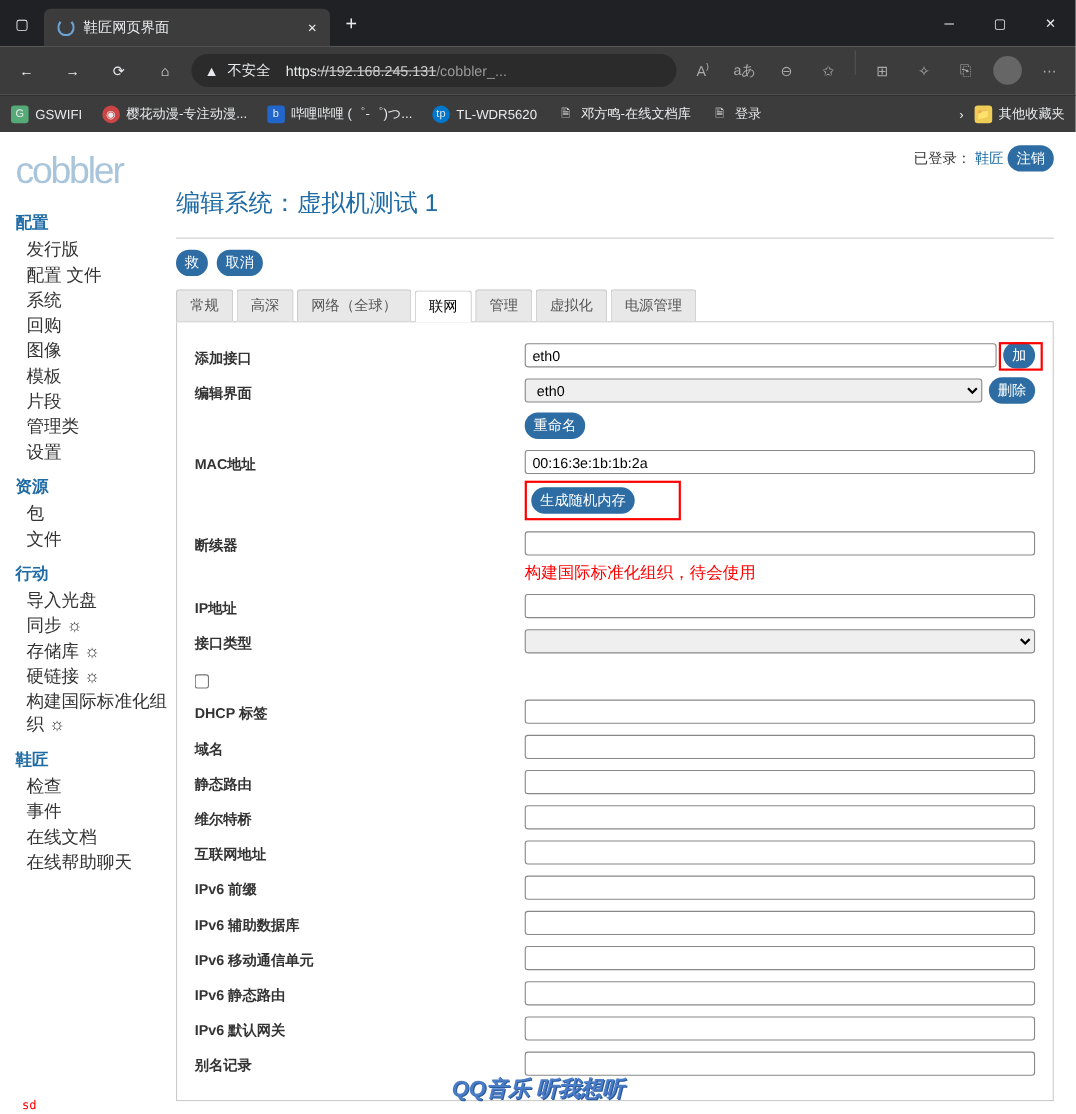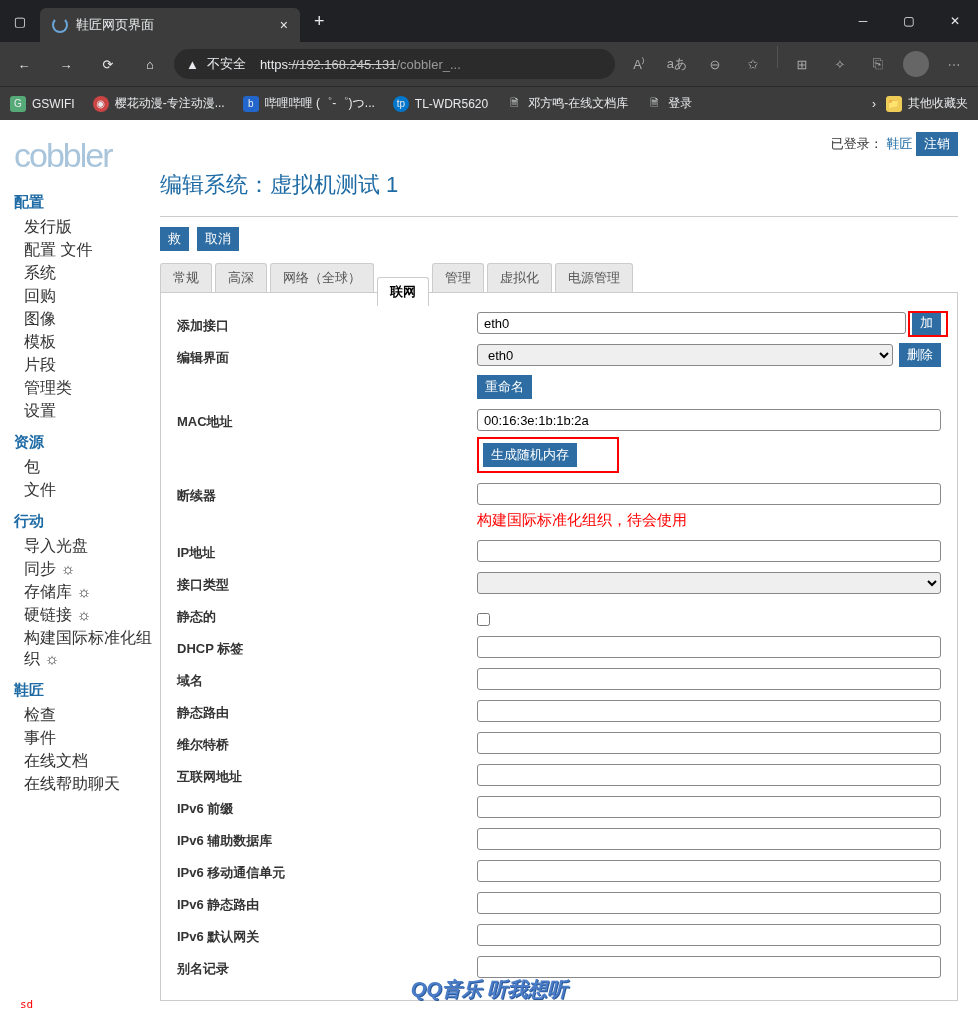--- a/index.html
+++ b/index.html
@@ -33,28 +33,28 @@
 
 .page { display: flex; height: calc(100% - 120px); background: #fff; }
 .sidebar { width: 160px; padding: 16px 0 0 14px; }
 .logo { font-family: Arial; font-size: 34px; color: #a8c5dc; font-weight: 300; letter-spacing: -2px; margin-bottom: 18px; }
 .nav-head { color: #1e6ba5; font-weight: bold; font-size: 15px; margin: 10px 0 4px; }
 .nav-item { color: #333; font-size: 16px; padding: 1px 0 1px 10px; cursor: pointer; }
 
 .main { flex: 1; padding: 12px 20px 0 0; }
 .login-info { text-align: right; font-size: 13px; color: #333; margin-bottom: 14px; }
 .login-info a { color: #1e6ba5; text-decoration: none; }
-.btn-blue { background: #2d6da3; color: #fff; border: none; padding: 3px 8px; border-radius: 0; font-size: 13px; cursor: pointer; }
+.btn-blue { background: #2d6da3; color: #fff; border: none; padding: 3px 8px; border-radius: 12px; font-size: 13px; cursor: pointer; }
 
 h1 { color: #1e6ba5; font-size: 22px; font-weight: normal; border-bottom: 1px solid #ccc; padding-bottom: 16px; margin-bottom: 10px; }
 .actions { display: flex; gap: 8px; margin-bottom: 12px; }
 
 .tabs { display: flex; border-bottom: 1px solid #ccc; }
 .tab { background: #e8e8e8; border: 1px solid #ccc; border-bottom: none; padding: 5px 12px; margin-right: 3px; border-radius: 3px 3px 0 0; font-size: 13px; cursor: pointer; color: #555; }
-.tab.active { background: #fff; font-weight: bold; color: #000; position: relative; top: 14px; }
+.tab.active { background: #fff; font-weight: normal; color: #000; position: relative; top: 1px; }
 
 .tab-body { border: 1px solid #ccc; border-top: none; padding: 16px; }
 .form-row { display: flex; align-items: flex-end; margin-bottom: 6px; min-height: 26px; }
 .form-row label { width: 300px; font-size: 13px; font-weight: bold; color: #333; flex-shrink: 0; }
 .form-row .field { flex: 1; display: flex; gap: 6px; align-items: center; }
 .form-row input[type=text], .form-row select { flex: 1; border: 1px solid #888; border-radius: 3px; padding: 2px 6px; font-size: 13px; height: 22px; }
 .red-box1 { border: 2px solid red; position: absolute; width: 40px; height: 26px; margin-left: -4px; }
 .red-box2 { border: 2px solid red; display: inline-block; padding: 4px 40px 4px 4px; }
 .annotation { color: red; font-family: monospace; font-size: 15px; margin: 6px 0 6px 300px; }
 
@@ -240,21 +240,20 @@
             <input type="text" style="">
           </div>
         </div>
       <div class="form-row">
           <label>接口类型</label>
           <div class="field">
             <select><option></option></select>
           </div>
         </div>
       <div class="form-row">
-          <label>静态的</label>
           <div class="field">
             <input type="checkbox" style="">
           </div>
         </div>
       <div class="form-row">
           <label>DHCP 标签</label>
           <div class="field">
             <input type="text" style="">
           </div>
         </div>

